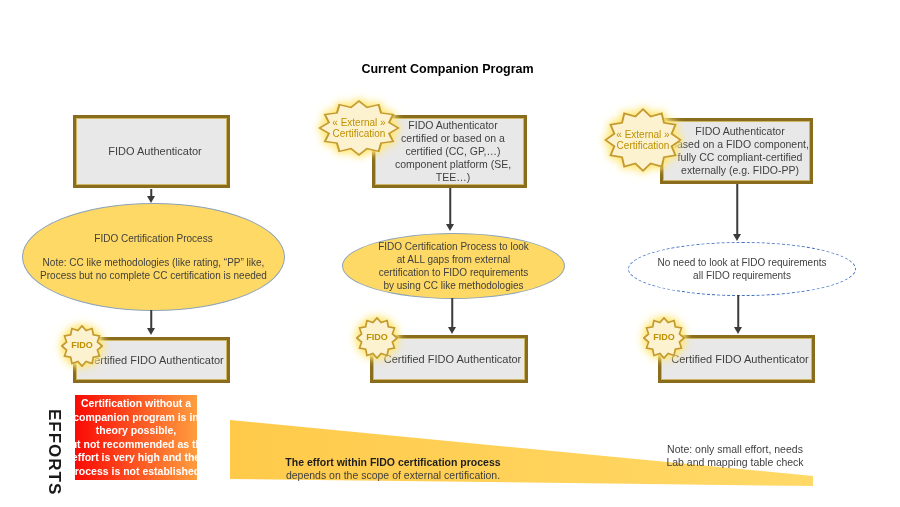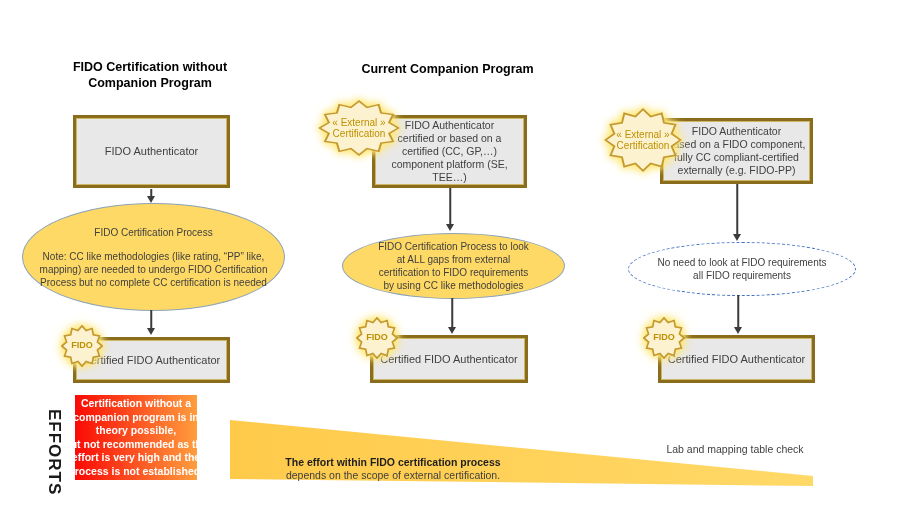--- a/index.html
+++ b/index.html
@@ -11,21 +11,21 @@
     position:absolute; text-align:center; font-weight:bold;
     font-size:12.5px; line-height:15.5px; color:#000;
   }
   .col-title span { display:block; }
   .gbox {
     position:absolute; background:#E9E8E8; border:3px solid #8A6D1C;
     box-shadow: inset 0 0 0 1px #CDB765;
     display:flex; flex-direction:column; align-items:center; justify-content:center;
     text-align:center; color:#3F3F3F; font-size:10.5px; line-height:13px;
   }
-  .gbox span { display:block; }
+  .gbox span { display:block;padding-left:7px; }
   .gbox.single { font-size:11px; }
   .ellipse {
     position:absolute; border-radius:50%; background:#FFD965; border:1px solid #8CA3B8;
     display:flex; flex-direction:column; align-items:center; justify-content:center;
     text-align:center; font-size:10px; line-height:13px; color:#3F3F3F;
   }
   .ellipse span { display:block; white-space:nowrap; }
   .ellipse .e-title { margin-bottom:11px; }
   .ellipse.dashed { background:#ffffff; border:1.5px dashed #4472C4; color:#3F3F3F;text-align:center; }
   .arrow { position:absolute; width:10px; }
@@ -73,38 +73,33 @@
   .note-text {
     position:absolute; text-align:center; font-size:10.5px; line-height:13px; color:#3F3F3F;
   }
   .note-text span { display:block; white-space:nowrap; }
 </style>
 </head>
 <body>
 
 <div class="stage">
 
-  <div class="col-title" style="left:30px; top:60px; width:240px;">
-    <span>FIDO Certification without</span>
-    <span>Companion Program</span>
-  </div>
 
   <div class="gbox single" style="left:73px; top:115px; width:151px; height:67px;">
     <span>FIDO Authenticator</span>
   </div>
 
   <div class="arrow" style="left:146px; top:189px; height:14px;">
     <div class="shaft"></div>
     <div class="head"></div>
   </div>
 
   <div class="ellipse" style="left:22px; top:203px; width:261px; height:106px;">
     <span class="e-title">FIDO Certification Process</span>
     <span>Note: CC like methodologies  (like rating, “PP” like,</span>
-    <span>mapping) are needed to  undergo FIDO Certification</span>
     <span>Process but no complete  CC certification is needed</span>
   </div>
 
   <div class="arrow" style="left:146px; top:310px; height:25px;">
     <div class="shaft"></div>
     <div class="head"></div>
   </div>
 
   <div class="gbox single" style="left:73px; top:337px; width:151px; height:40px;">
     <span>Certified FIDO Authenticator</span>
@@ -229,16 +224,17 @@
   </div>
 
   <div class="wedge" style="left:230px; top:415px; width:583px; height:73px;"></div>
 
   <div class="wedge-text" style="left:243px; top:456px; width:300px;">
     <span class="bold-line">The effort within FIDO certification process</span>
     <span class="reg-line">depends on the scope of external certification.</span>
   </div>
 
   <div class="note-text" style="left:650px; top:443px; width:170px;">
+    <span>Note:  only small effort, needs</span>
     <span>Lab and mapping  table check</span>
   </div>
 
 </div>
 
 </body></html>

